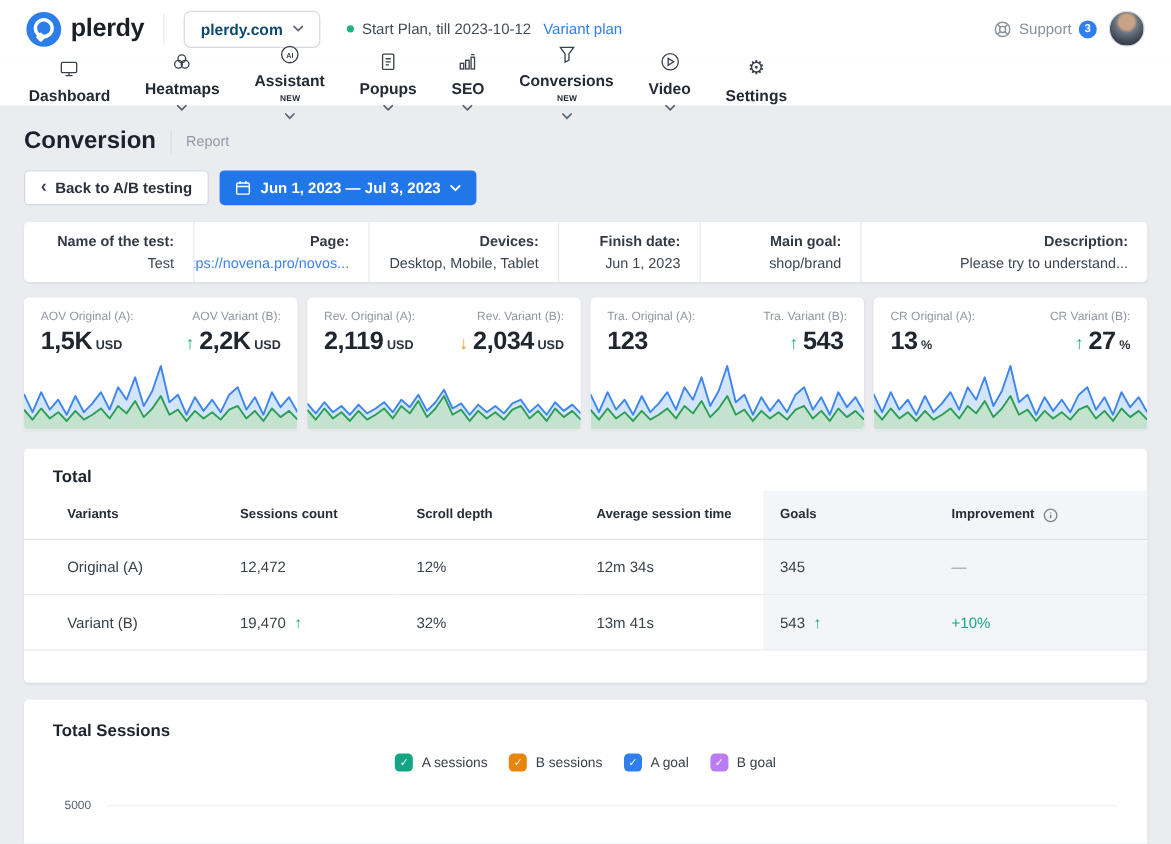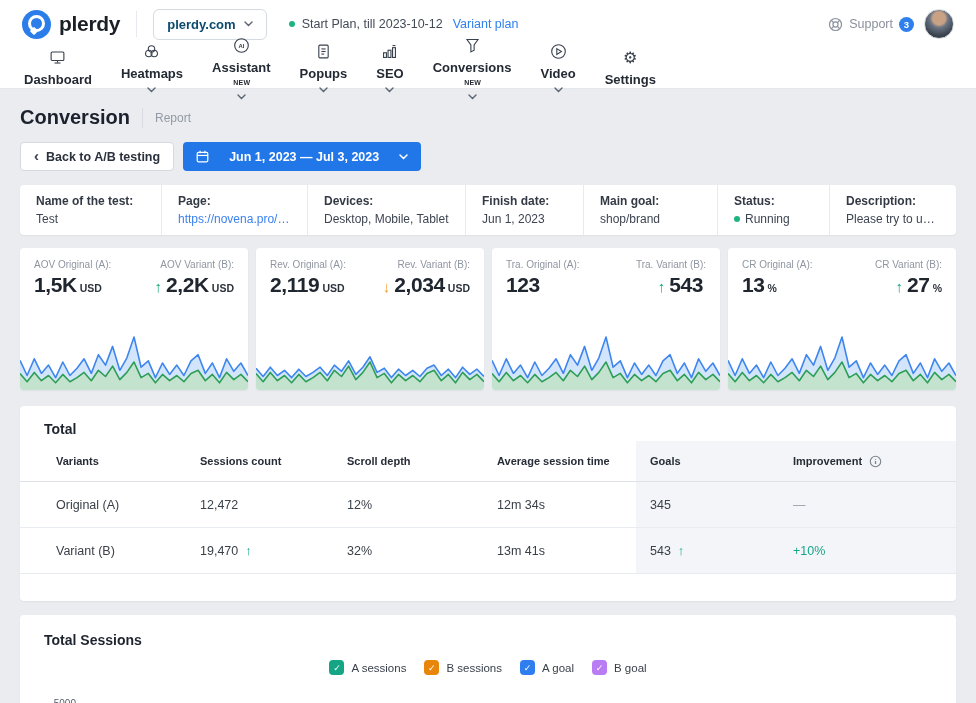--- a/index.html
+++ b/index.html
@@ -34,33 +34,33 @@
   .chev { flex:0 0 auto; }
   
   .content { padding:0 20px; }
   .title-row { display:flex; align-items:center; gap:12px; margin-top:17px; }
   .page-title { font-size:20px; font-weight:800; color:#1c222d; }
   .t-div { width:1px; height:20px; background:#d8dce1; }
   .crumb { font-size:12px; color:#949aa5; }
   .btn-row { display:flex; align-items:center; gap:9px; margin-top:13px; }
   .btn-back { display:flex; align-items:center; gap:7px; background:#fff; border:1px solid #d4d9df; border-radius:4px; height:29px; padding:0 13px; font-size:12.5px; font-weight:700; color:#2b313c; cursor:pointer; }
   .btn-back .lt { font-size:15px; line-height:1; color:#3a4250; transform:translateY(-1px); }
-  .btn-date { display:flex; align-items:center; gap:20px; background:#2277e8; border:none; border-radius:4px; height:29px; padding:0 13px; font-size:12.5px; font-weight:700; color:#fff; cursor:pointer; }
+  .btn-date { display:flex; align-items:center; gap:8px; background:#2277e8; border:none; border-radius:4px; height:29px; padding:0 13px; font-size:12.5px; font-weight:700; color:#fff; cursor:pointer; }
   
   .card { background:#fff; border-radius:4px; box-shadow:0 1px 2px rgba(16,24,40,.05); }
   .info-bar { margin-top:14px; display:flex; height:50px; overflow:hidden; }
-  .ifield { padding:8px 16px; border-right:1px solid #e8eaee; display:flex; flex-direction:column; justify-content:center; gap:4px; white-space:nowrap; overflow:hidden; }
+  .ifield { padding:8px 16px; border-right:1px solid #e8eaee; display:flex; flex-direction:column; justify-content:center; gap:4px; white-space:nowrap; overflow:hidden;align-items:flex-end; }
   .ifield:last-child { border-right:none; flex:1; }
   .ilabel { font-size:12px; font-weight:700; color:#333a45; }
   .ival { font-size:12px; color:#3e4552; overflow:hidden; text-overflow:ellipsis; }
   .ival.link { color:#3b82f0; cursor:pointer; }
   .status-val { display:flex; align-items:center; gap:5px; }
   
   .mc-row { display:flex; gap:8px; margin-top:13px; }
-  .mc { flex:1; height:142px; position:relative; overflow:hidden; }
+  .mc { flex:1; height:110px; position:relative; overflow:hidden; }
   .mc-labels { display:flex; justify-content:space-between; padding:11px 14px 0; font-size:10px; color:#8f96a1; }
   .mc-vals { display:flex; justify-content:space-between; align-items:baseline; padding:3px 14px 0; }
   .mv { font-size:21px; font-weight:800; color:#20262f; letter-spacing:-0.4px; }
   .mu { font-size:10.5px; font-weight:800; color:#2c323c; margin-left:3px; }
   .mtrend { font-size:15px; font-weight:800; margin-right:4px; }
   .spark { position:absolute; left:0; right:0; bottom:0; height:55px; }
   
   .tot-card { margin-top:16px; padding-bottom:27px; overflow:hidden; }
   .tot-title { font-size:14px; font-weight:800; color:#1e242e; padding:15px 24px 4px; }
   .trow { display:grid; grid-template-columns:166px 147px 150px 153px 143px 1fr; align-items:stretch; }
@@ -244,27 +244,20 @@
       <div class="ival">Desktop, Mobile, Tablet</div>
     </div>
     <div class="ifield" style="width:118px">
       <div class="ilabel">Finish date:</div>
       <div class="ival">Jun 1, 2023</div>
     </div>
     <div class="ifield" style="width:134px">
       <div class="ilabel">Main goal:</div>
       <div class="ival">shop/brand</div>
     </div>
-    <div class="ifield" style="width:112px">
-      <div class="ilabel">Status:</div>
-      <div class="ival status-val">
-          <span class="dot-green"></span>
-          <span>Running</span>
-        </div>
-    </div>
     <div class="ifield">
       <div class="ilabel">Description:</div>
       <div class="ival">Please try to understand...</div>
     </div>
   </div>
 
   <div class="mc-row">
 
     <div class="card mc">
       <div class="mc-labels">

